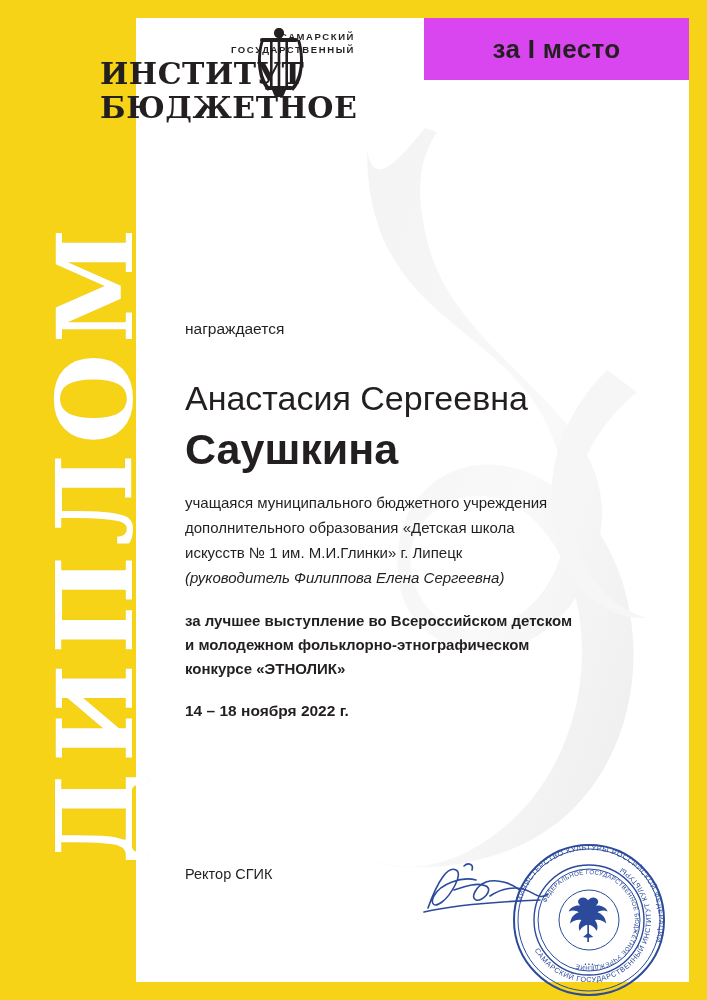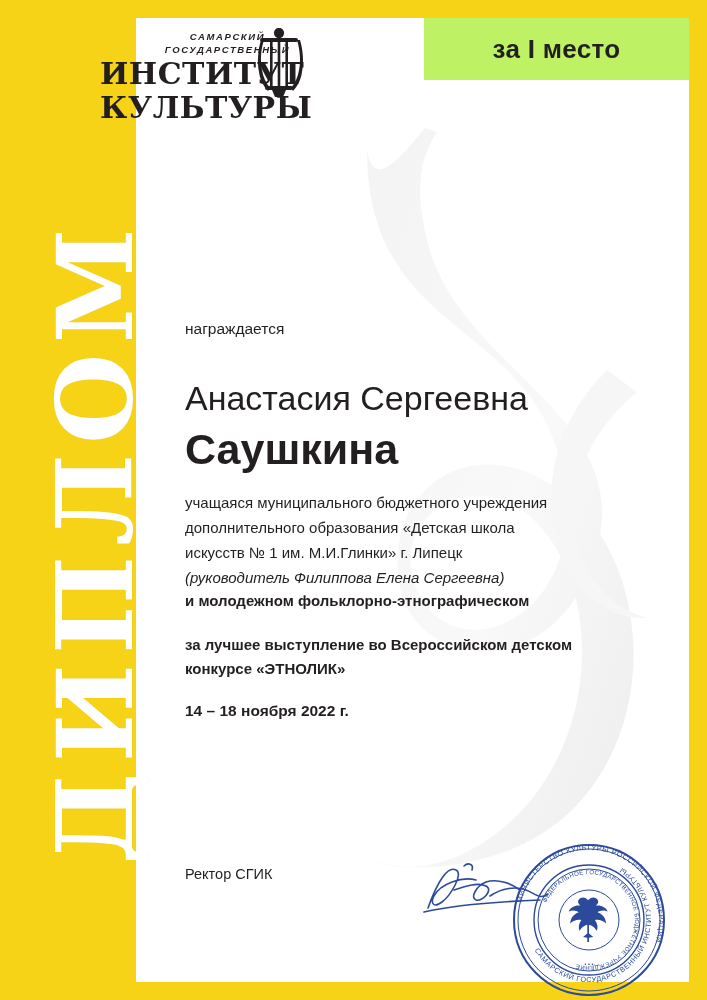--- a/index.html
+++ b/index.html
@@ -63,21 +63,21 @@
     height: 137px;
     background: #f6d316;
   }
   
   .place-banner {
     position: absolute;
     right: 18px;
     top: 18px;
     width: 265px;
     height: 62px;
-    background: #bef264;
+    background: #d946ef;
     display: flex;
     align-items: center;
     justify-content: center;
   }
   .place-banner span {
     font-size: 26px;
     font-weight: bold;
     letter-spacing: 0.3px;
     color: #231f20;
   }
@@ -119,22 +119,21 @@
     top: 30px;
     width: 255px;
     height: 125px;
   }
   .logo-small-line {
     font-size: 9.5px;
     font-weight: bold;
     letter-spacing: 1.6px;
     line-height: 13px;
     color: #231f20;
-    text-align: center;
-    font-style: italic;
+    text-align: right;
   }
   .logo-big {
     font-family: "DejaVu Serif", "Liberation Serif", serif;
     font-size: 30px;
     font-weight: bold;
     line-height: 32px;
     letter-spacing: 0.5px;
     color: #231f20;
     margin-top: 2px;
   }
@@ -277,35 +276,35 @@
       <rect x="29.7" y="16" width="2.6" height="44"></rect>
       <rect x="37.4" y="16" width="2.6" height="44"></rect>
       <rect x="12" y="12" width="38" height="4" rx="2"></rect>
       <rect x="17" y="60" width="28" height="4" rx="2"></rect>
       <path d="M24 64 h14 l-3 7 h-8z"></path>
     </g>
   </svg>
   <div class="logo-small-line">САМАРСКИЙ</div>
   <div class="logo-small-line">ГОСУДАРСТВЕННЫЙ</div>
   <div class="logo-big">ИНСТИТУТ</div>
-  <div class="logo-big">КУЛЬТУРЫ</div>
+  <div class="logo-big">БЮДЖЕТНОЕ</div>
 </div>
 
 <div class="content">
   <div class="awarded-label">награждается</div>
   <div class="name-first">Анастасия Сергеевна</div>
   <div class="name-last">Саушкина</div>
 
   <div class="descr">учащаяся муниципального бюджетного учреждения</div>
   <div class="descr">дополнительного образования «Детская школа</div>
   <div class="descr">искусств № 1 им. М.И.Глинки» г. Липецк</div>
   <div class="descr-italic">(руководитель Филиппова Елена Сергеевна)</div>
 
+  <div class="reason">за лучшее выступление во Всероссийском детском</div>
   <div class="reason" style="margin-top:-20px;">и молодежном фольклорно-этнографическом</div>
-  <div class="reason">за лучшее выступление во Всероссийском детском</div>
   <div class="reason" style="margin-top:-20px;">конкурсе «ЭТНОЛИК»</div>
 
   <div class="dates">14 – 18 ноября 2022 г.</div>
 </div>
 
 <div class="sign-block">
   <div class="sign-role">Ректор СГИК</div>
 </div>
 
 <svg class="signature-scribble" viewBox="0 0 135 60" xmlns="http://www.w3.org/2000/svg">

